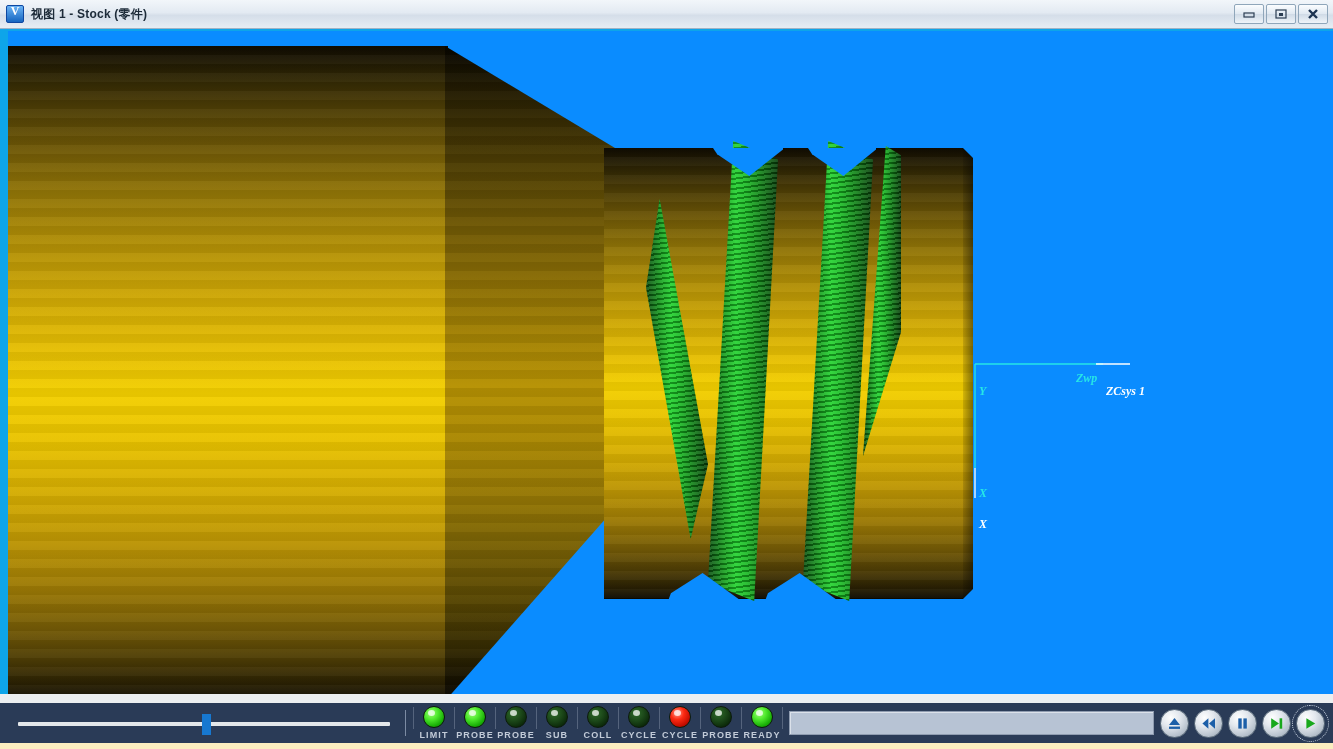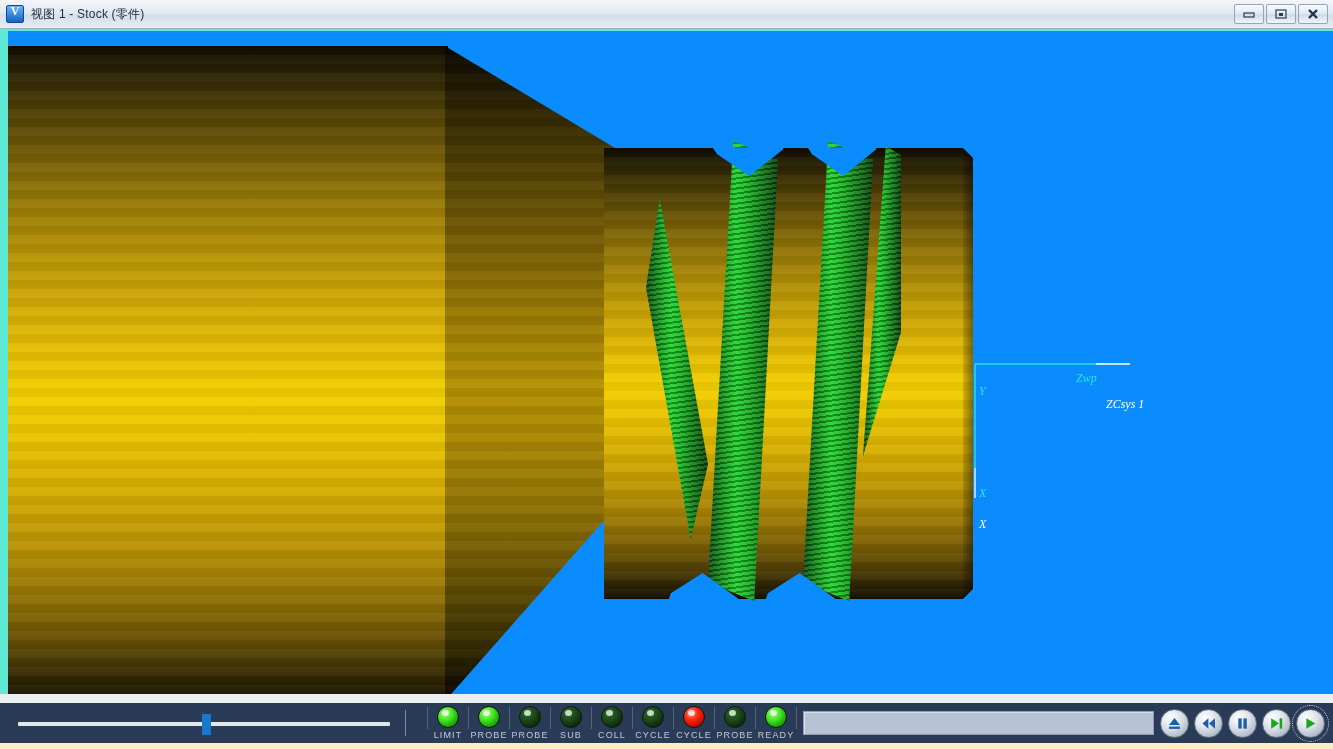--- a/index.html
+++ b/index.html
@@ -1,21 +1,21 @@
 <!DOCTYPE html>
 <html><head>
 <meta charset="utf-8">
 <style>
   html,body{margin:0;padding:0;background:#d6dfe8;}
   body{
     width:1333px;height:749px;overflow:hidden;
     font-family:"Liberation Sans", sans-serif;
     -webkit-font-smoothing:none;
   }
-  .app{position:relative;width:1333px;height:749px;background:#5eead4;}
+  .app{position:relative;width:1333px;height:749px;background:#0ea5e9;font-weight:bold;}
 
   
   .titlebar{
     position:absolute;left:0;top:0;width:1333px;height:28px;
     background:linear-gradient(to bottom,#f2f6fa 0%,#e3eaf2 45%,#d5dee9 55%,#e6edf4 100%);
     border-bottom:1px solid #9fb2c4;
     display:flex;align-items:center;
   }
   .tb-icon{
     width:16px;height:16px;margin-left:6px;margin-right:7px;
@@ -134,21 +134,21 @@
     position:absolute;left:8px;top:19px;width:372px;height:4px;
     background:#e3e7ea;border-radius:1px;
   }
   .slider-thumb{
     position:absolute;left:192px;top:11px;width:9px;height:21px;
     background:#1778d0;
   }
   .vsep{width:1px;height:26px;background:#7c8ba3;margin:0 7px;flex:0 0 auto;}
 
   
-  .leds{display:flex;align-items:center;flex:0 0 auto;margin-left:14px;}
+  .leds{display:flex;align-items:center;flex:0 0 auto;}
   .ledcell{
     width:40px;display:flex;flex-direction:column;align-items:center;
     flex:0 0 auto;
   }
   .led{
     width:20px;height:20px;border-radius:50%;
     border:1px solid #0c1a0c;position:relative;margin-bottom:2px;
   }
   .led:after{
     content:"";position:absolute;left:4px;top:3px;width:7px;height:6px;
@@ -258,21 +258,21 @@
 
           <line x1="967" y1="437" x2="967" y2="467" stroke="#ffffff" stroke-width="1.3"></line>
 
           <line x1="1088" y1="333" x2="1122" y2="333" stroke="#ffffff" stroke-width="1.3"></line>
         </svg>
 
         <div class="csys-lbl lbl-cyan" style="left:971px;top:353px;">Y</div>
         <div class="csys-lbl lbl-cyan" style="left:971px;top:455px;">X</div>
         <div class="csys-lbl lbl-white" style="left:971px;top:486px;">X</div>
         <div class="csys-lbl lbl-cyan" style="left:1068px;top:340px;">Zwp</div>
-        <div class="csys-lbl lbl-white" style="left:1098px;top:353px;margin-top:13px;">ZCsys 1</div>
+        <div class="csys-lbl lbl-white" style="left:1098px;top:353px;">ZCsys 1</div>
       </div>
 
     </div>
   </div>
 
   <div class="gapbar"></div>
 
   <div class="ctlbar">
 
     <div class="slider">

